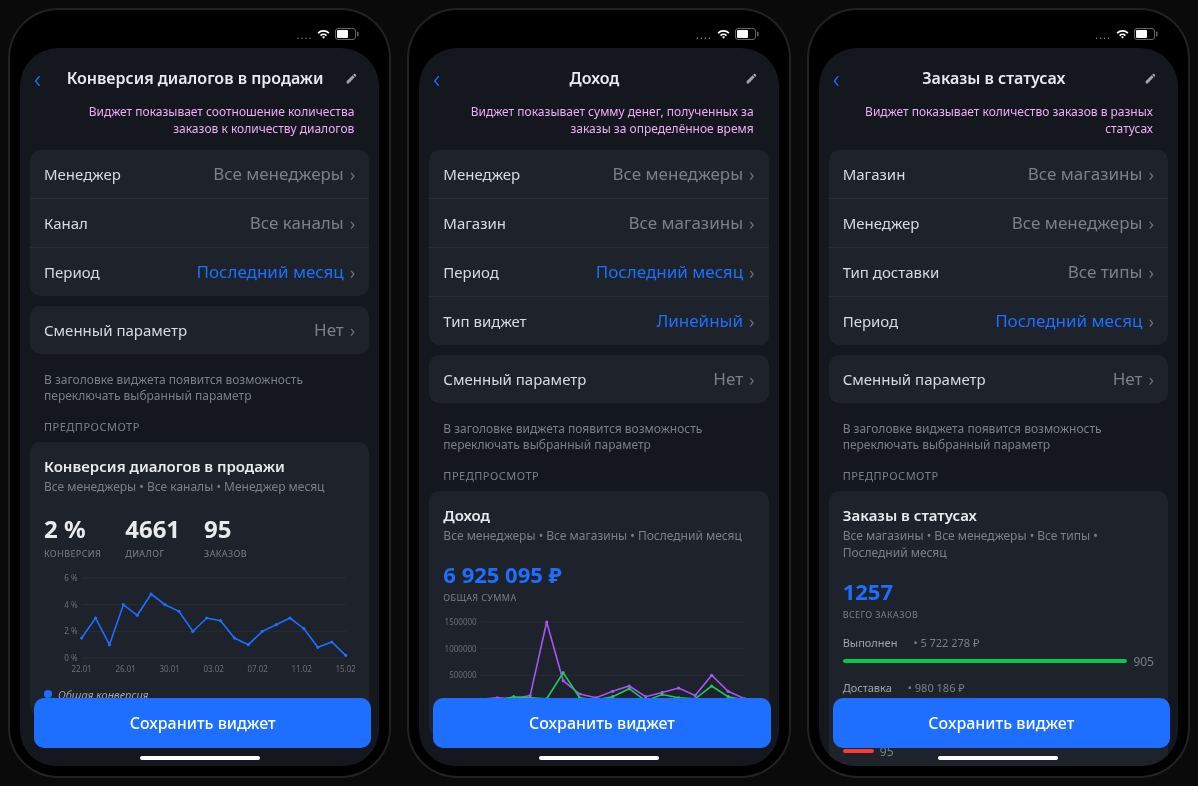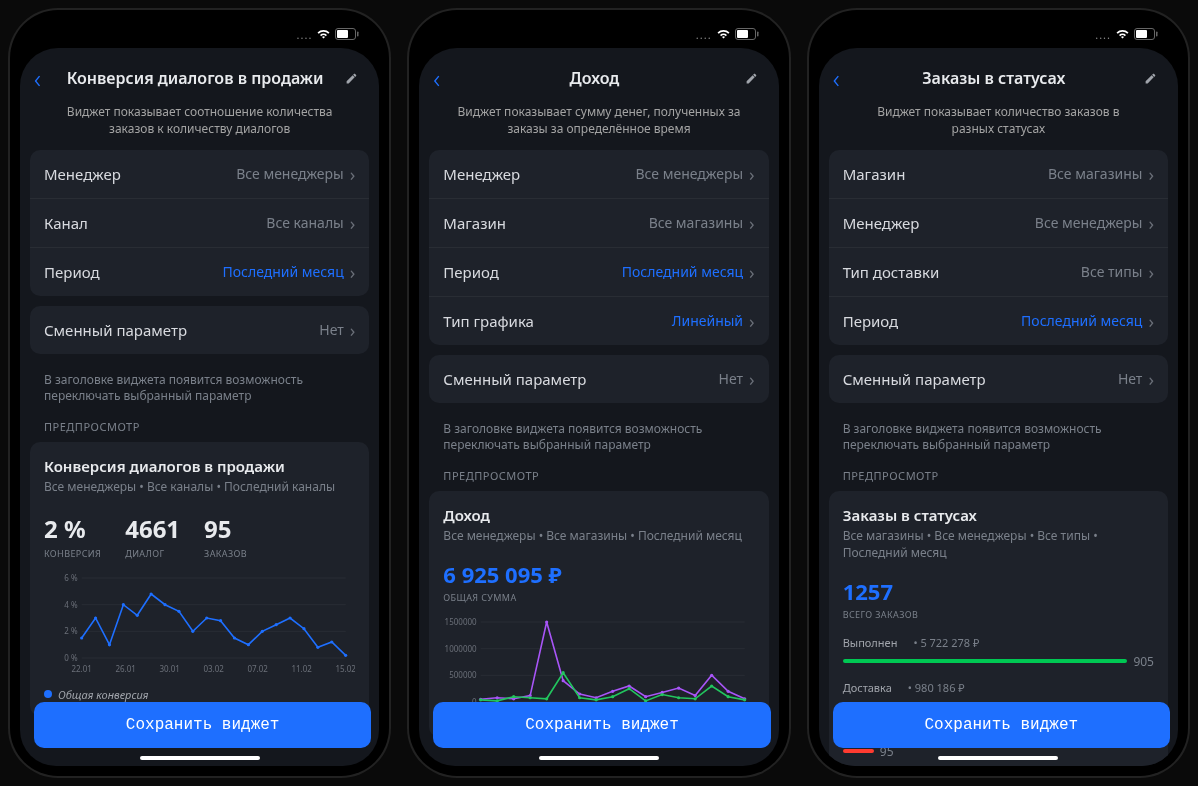--- a/index.html
+++ b/index.html
@@ -68,24 +68,24 @@
   }
   .edit-btn {
     width: 20px; height: 20px;
     color: #a0a4ab;
     cursor: pointer;
     flex-shrink: 0;
     margin-right: 4px;
   }
   .edit-btn svg { width: 13px; height: 13px; }
   .description {
-    color: #a3a3a3;
+    color: #f0abfc;
     font-size: 12px;
-    text-align: center;
-    padding: 0 36px 12px;
+    text-align: right;
+    padding: 0 25px 12px;
     line-height: 1.4;
   }
   .content {
     flex: 1;
     padding: 0 10px;
     overflow: hidden;
     display: flex;
     flex-direction: column;
   }
   .settings-group {
@@ -95,21 +95,21 @@
   }
   .setting-row {
     display: flex;
     align-items: center;
     padding: 12px 14px;
     border-bottom: 1px solid rgba(255,255,255,0.05);
     cursor: pointer;
   }
   .settings-group .setting-row:last-child { border-bottom: none; }
   .setting-label { color: #d8dadf; font-size: 15px; flex: 1; }
-  .setting-value { color: #7a808a; font-size: 14px; text-align: center; }
+  .setting-value { color: #7a808a; font-size: 17px; text-align: center; }
   .setting-value.link { color: #1e6fff; }
   .chevron {
     color: #6a6f78;
     margin-left: 6px;
     font-size: 18px;
   }
   .hint {
     color: #7a808a;
     font-size: 12px;
     padding: 8px 14px 14px;
@@ -143,21 +143,20 @@
   .bar-label { color: #a0a4ab; display: flex; gap: 16px; }
   .bar-label .amt { color: #7a808a; }
   .bar-track { display: flex; align-items: center; gap: 6px; margin-top: 3px; }
   .bar-fill { height: 4px; border-radius: 2px; }
   .bar-count { color: #7a808a; font-size: 12px; }
   .save-btn-wrap {
     position: absolute;
     bottom: 18px;
     left: 14px;
     right: 8px;
-    font-family: Liberation Mono, monospace;
   }
   .save-btn {
     background: #1e6fff;
     color: #fff;
     text-align: center;
     padding: 14px;
     border-radius: 10px;
     font-size: 16px;
     font-weight: 500;
     cursor: pointer;
@@ -223,21 +222,21 @@
         <div class="setting-row">
             <span class="setting-label">Сменный параметр</span>
             <span class="setting-value">Нет</span>
             <span class="chevron">›</span>
           </div>
       </div>
       <div class="hint">В заголовке виджета появится возможность переключать выбранный параметр</div>
       <div class="section-label">ПРЕДПРОСМОТР</div>
       <div class="preview-card">
         <div class="preview-title">Конверсия диалогов в продажи</div>
-        <div class="preview-sub">Все менеджеры • Все каналы • Последний каналы</div>
+        <div class="preview-sub">Все менеджеры • Все каналы • Менеджер месяц</div>
         <div class="metrics">
           <div>
               <div class="metric-value">2 %</div>
               <div class="metric-label">КОНВЕРСИЯ</div>
             </div>
           <div>
               <div class="metric-value">4661</div>
               <div class="metric-label">ДИАЛОГ</div>
             </div>
           <div>
@@ -334,21 +333,21 @@
             <span class="setting-label">Магазин</span>
             <span class="setting-value">Все магазины</span>
             <span class="chevron">›</span>
           </div>
         <div class="setting-row">
             <span class="setting-label">Период</span>
             <span class="setting-value link">Последний месяц</span>
             <span class="chevron">›</span>
           </div>
         <div class="setting-row">
-            <span class="setting-label">Тип графика</span>
+            <span class="setting-label">Тип виджет</span>
             <span class="setting-value link">Линейный</span>
             <span class="chevron">›</span>
           </div>
       </div>
       <div class="settings-group">
         <div class="setting-row">
             <span class="setting-label">Сменный параметр</span>
             <span class="setting-value">Нет</span>
             <span class="chevron">›</span>
           </div>

